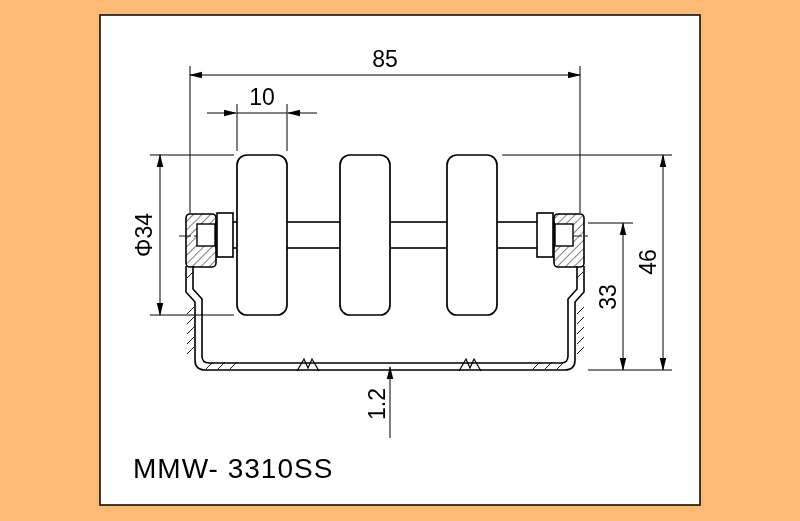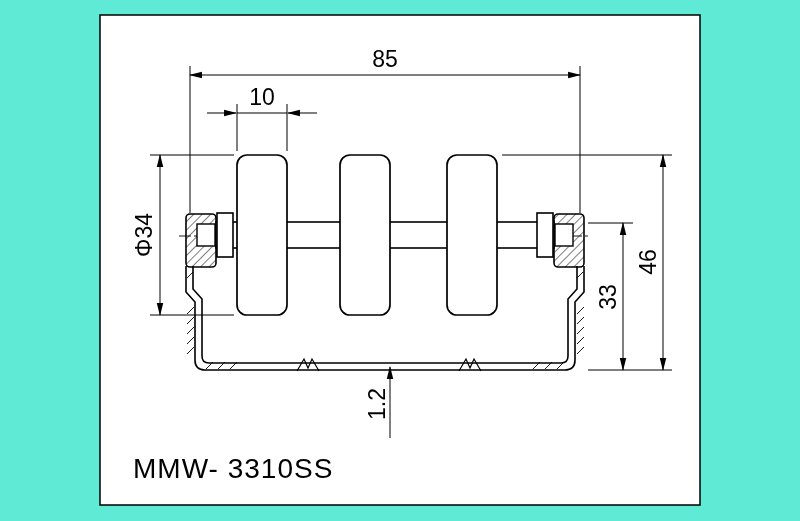--- a/index.html
+++ b/index.html
@@ -4,21 +4,21 @@
 <style>
   html, body {
     margin: 0;
     padding: 0;
     background: #ffffff;
   }
   .sheet {
     position: relative;
     width: 800px;
     height: 521px;
-    background: #5eead4;
+    background: #fdba74;
     font-family: "Liberation Sans", sans-serif;
     overflow: hidden;
   }
   svg { display: block; }
   text {
     font-family: "Liberation Sans", sans-serif;
     fill: #000000;
   }
   .dim-text { font-size: 23px; }
   .label-text { font-size: 28px; letter-spacing: 1px; }

